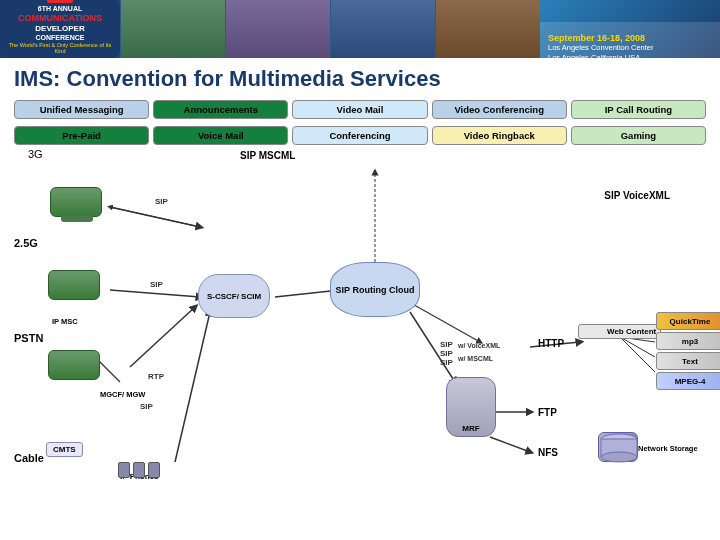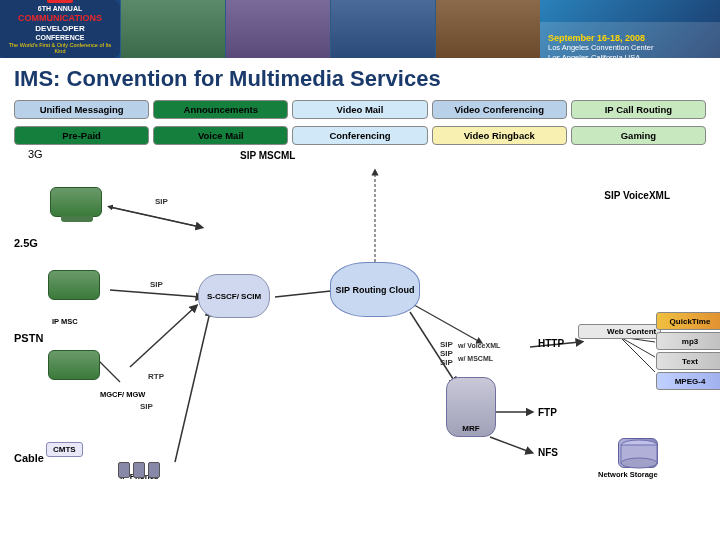--- a/index.html
+++ b/index.html
@@ -293,25 +293,24 @@
       font-size: 8px;
       font-weight: bold;
       text-align: center;
       padding: 2px 4px;
     }
 
     
     .storage-cyl {
       position: absolute;
       display: flex;
-      flex-direction: column;
-      align-items: flex-end;
-      font-size: 8px;
-      font-weight: bold;
-      margin-top: 6px;
+      flex-direction: row;
+      align-items: center;
+      font-size: 8px;
+      font-weight: bold;
     }
     .cyl-icon {
       width: 40px;
       height: 30px;
       background: linear-gradient(90deg, #b0b0d8, #8888b8);
       border-radius: 6px;
       border: 1.5px solid #6060a0;
     }
 
     

